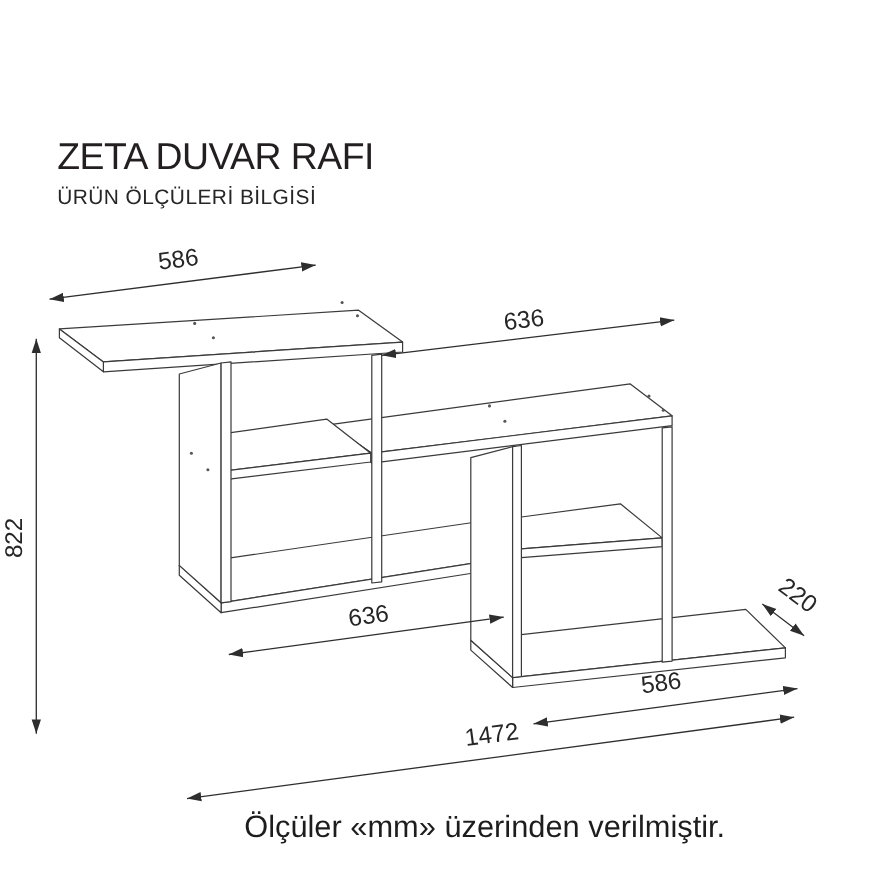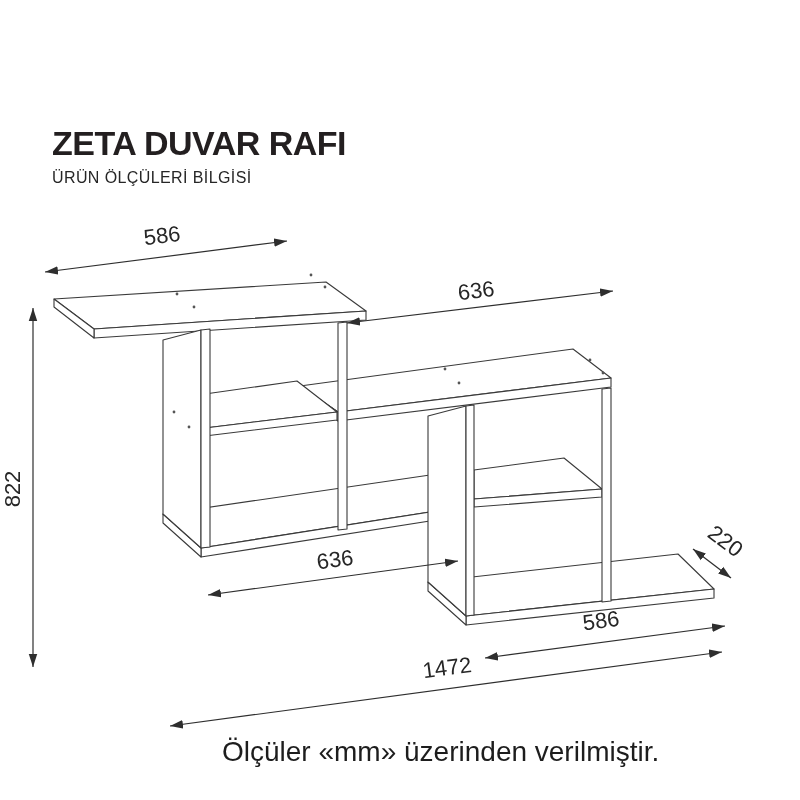--- a/index.html
+++ b/index.html
@@ -2,25 +2,25 @@
 <html><head>
 <meta charset="utf-8">
 <style>
   html,body{margin:0;padding:0;}
   body{
     width:800px;height:800px;position:relative;background:#ffffff;
     font-family:"Liberation Sans", sans-serif;overflow:hidden;
   }
   .title-block{position:absolute;left:52px;top:126px;}
   .title{
-    font-size:34px;font-weight:700;color:#231f20;letter-spacing:-0.5px;
+    font-size:34px;font-weight:400;color:#231f20;letter-spacing:-0.5px;
     line-height:1.05;white-space:nowrap;text-align:right;
   }
   .subtitle{
-    font-size:16px;font-weight:400;color:#262626;letter-spacing:0.4px;
+    font-size:19px;font-weight:400;color:#262626;letter-spacing:0.4px;
     margin-top:7px;white-space:nowrap;
   }
   .caption{
     position:absolute;left:222px;top:736px;font-size:28px;color:#1d1d1d;
     white-space:nowrap;
   }
   svg{position:absolute;left:0;top:0;}
   .face{fill:#ffffff;stroke:#3a3a3a;stroke-width:1.1;stroke-linejoin:round;}
   .dim-line{stroke:#2e2e2e;stroke-width:1.2;fill:none;}
   .dim-text{font-size:22px;fill:#262626;}

